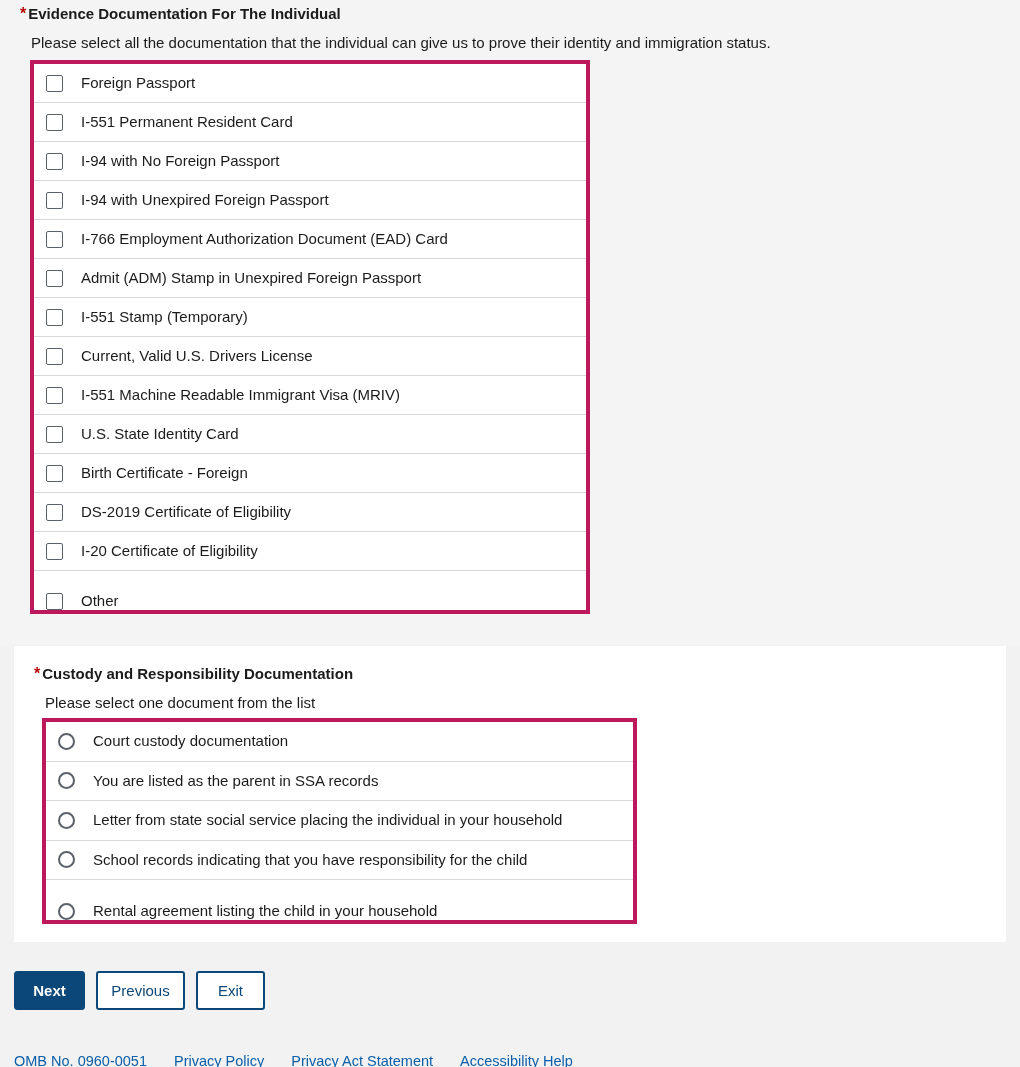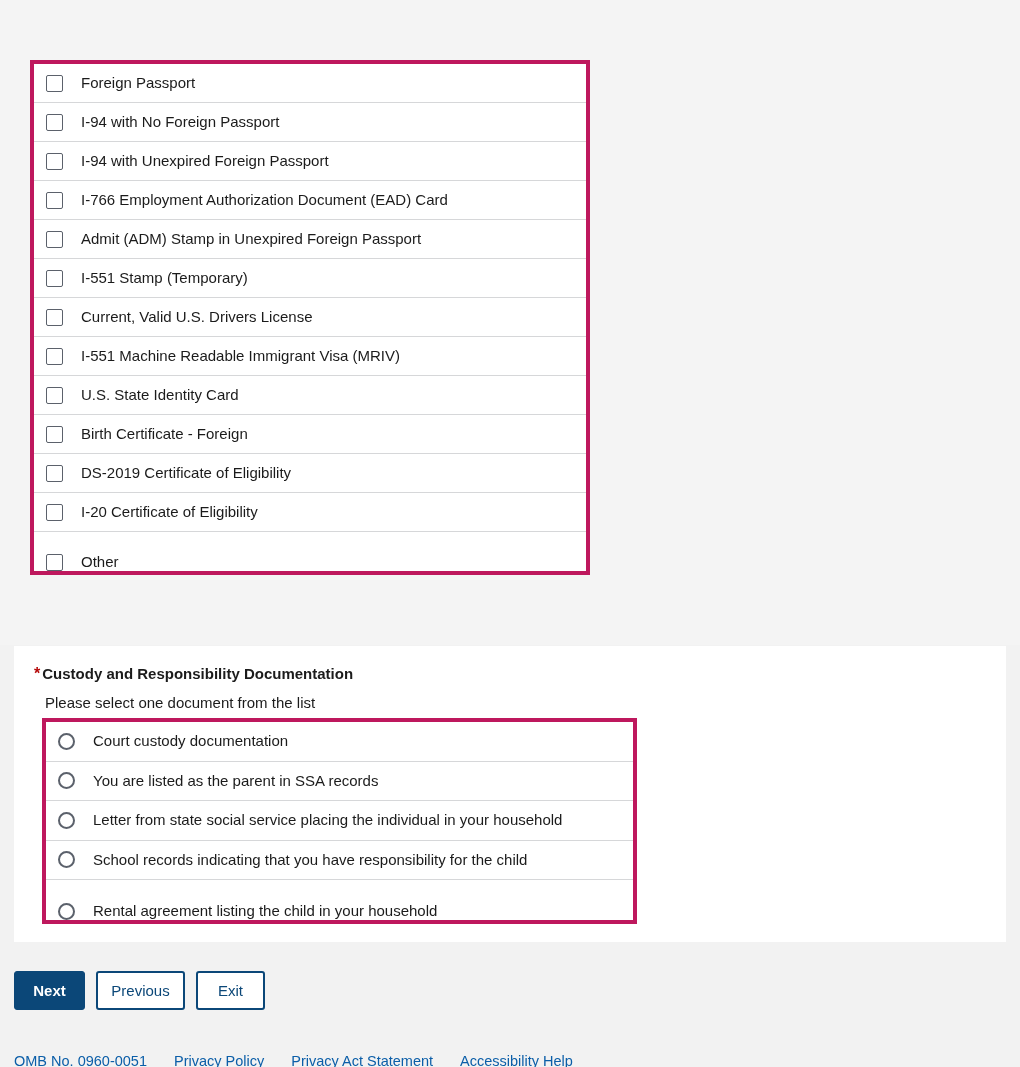--- a/index.html
+++ b/index.html
@@ -191,25 +191,33 @@
     color: #0b5ea8;
   }
 </style>
 </head>
 <body>
 
 <div class="page">
 
   <section class="section-one">
 
+    <div class="head-one">
+      <div class="legend"><span class="req-star">*</span><span>Evidence Documentation For The Individual</span></div>
+      <p class="helper">Please select all the documentation that the individual can give us to prove their identity and immigration status.</p>
+    </div>
 
     <div class="option-list" id="checkbox-list">
       <div class="option-row">
         <span class="box"></span>
         <span class="option-label">Foreign Passport</span>
+      </div>
+      <div class="option-row">
+        <span class="box"></span>
+        <span class="option-label">I-551 Permanent Resident Card</span>
       </div>
       <div class="option-row">
         <span class="box"></span>
         <span class="option-label">I-94 with No Foreign Passport</span>
       </div>
       <div class="option-row">
         <span class="box"></span>
         <span class="option-label">I-94 with Unexpired Foreign Passport</span>
       </div>
       <div class="option-row">

